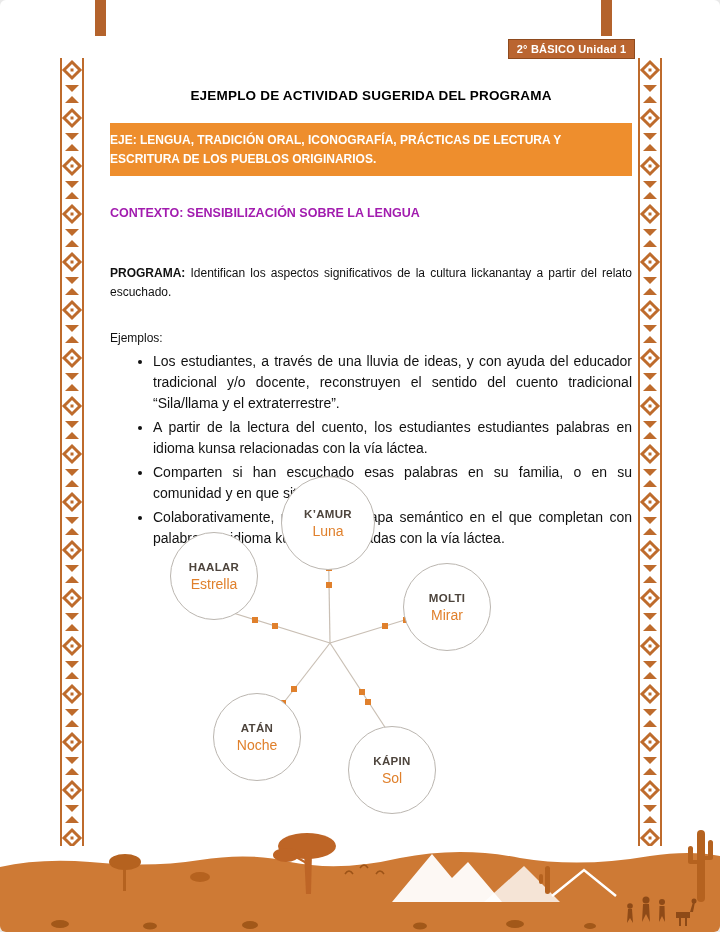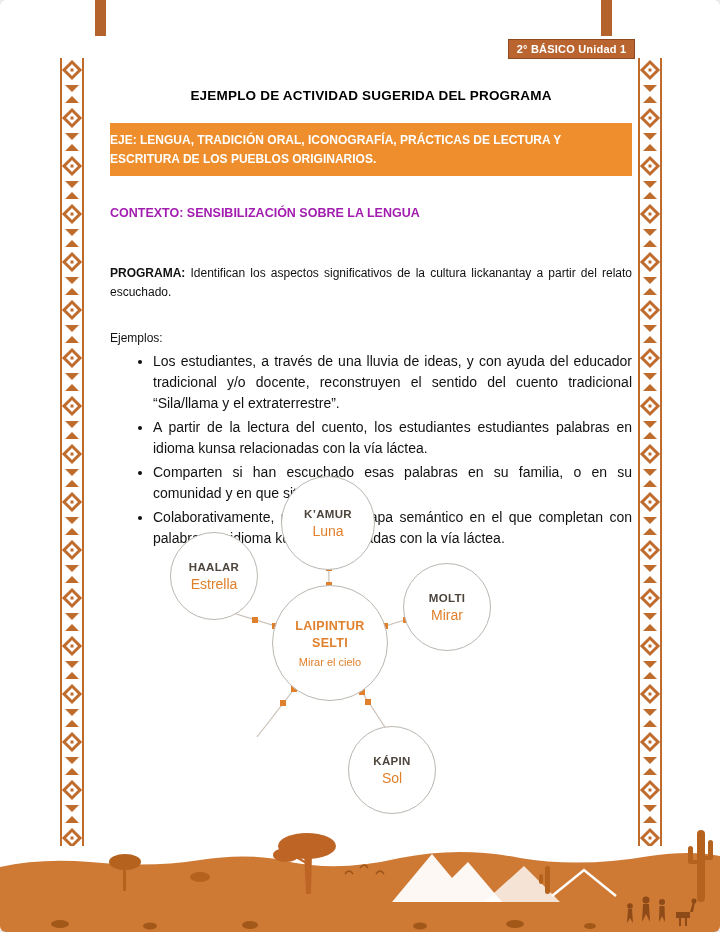--- a/index.html
+++ b/index.html
@@ -128,40 +128,40 @@
       <rect x="252" y="617" width="6" height="6"></rect>
       <rect x="382" y="623" width="6" height="6"></rect>
       <rect x="403" y="617" width="6" height="6"></rect>
       <rect x="291" y="686" width="6" height="6"></rect>
       <rect x="280" y="700" width="6" height="6"></rect>
       <rect x="359" y="689" width="6" height="6"></rect>
       <rect x="365" y="699" width="6" height="6"></rect>
     </g>
   </svg>
 
-  <div class="node node-center">
-    <div class="ctitle">LAIPINTUR SELTI</div>
-    <div class="csub">Mirar el cielo</div>
-  </div>
 
   <div class="node node-top">
     <div class="word">K’AMUR</div>
     <div class="meaning">Luna</div>
   </div>
 
   <div class="node node-left">
     <div class="word">HAALAR</div>
     <div class="meaning">Estrella</div>
   </div>
 
   <div class="node node-right">
     <div class="word">MOLTI</div>
     <div class="meaning">Mirar</div>
   </div>
 
+  <div class="node node-bl">
+    <div class="word">ATÁN</div>
+    <div class="meaning">Noche</div>
+  </div>
 
   <div class="node node-br">
     <div class="word">KÁPIN</div>
     <div class="meaning">Sol</div>
   </div>
 
   <svg class="footer-art" width="720" height="110" viewBox="0 0 720 110" aria-hidden="true">
 
     <path d="M0 45 Q40 36 90 40 Q150 46 200 38 Q250 30 290 40 Q340 50 400 36 Q460 24 520 36 Q580 46 650 34 Q690 28 720 34 L720 110 L0 110 Z" fill="#CE7A35"></path>
 

